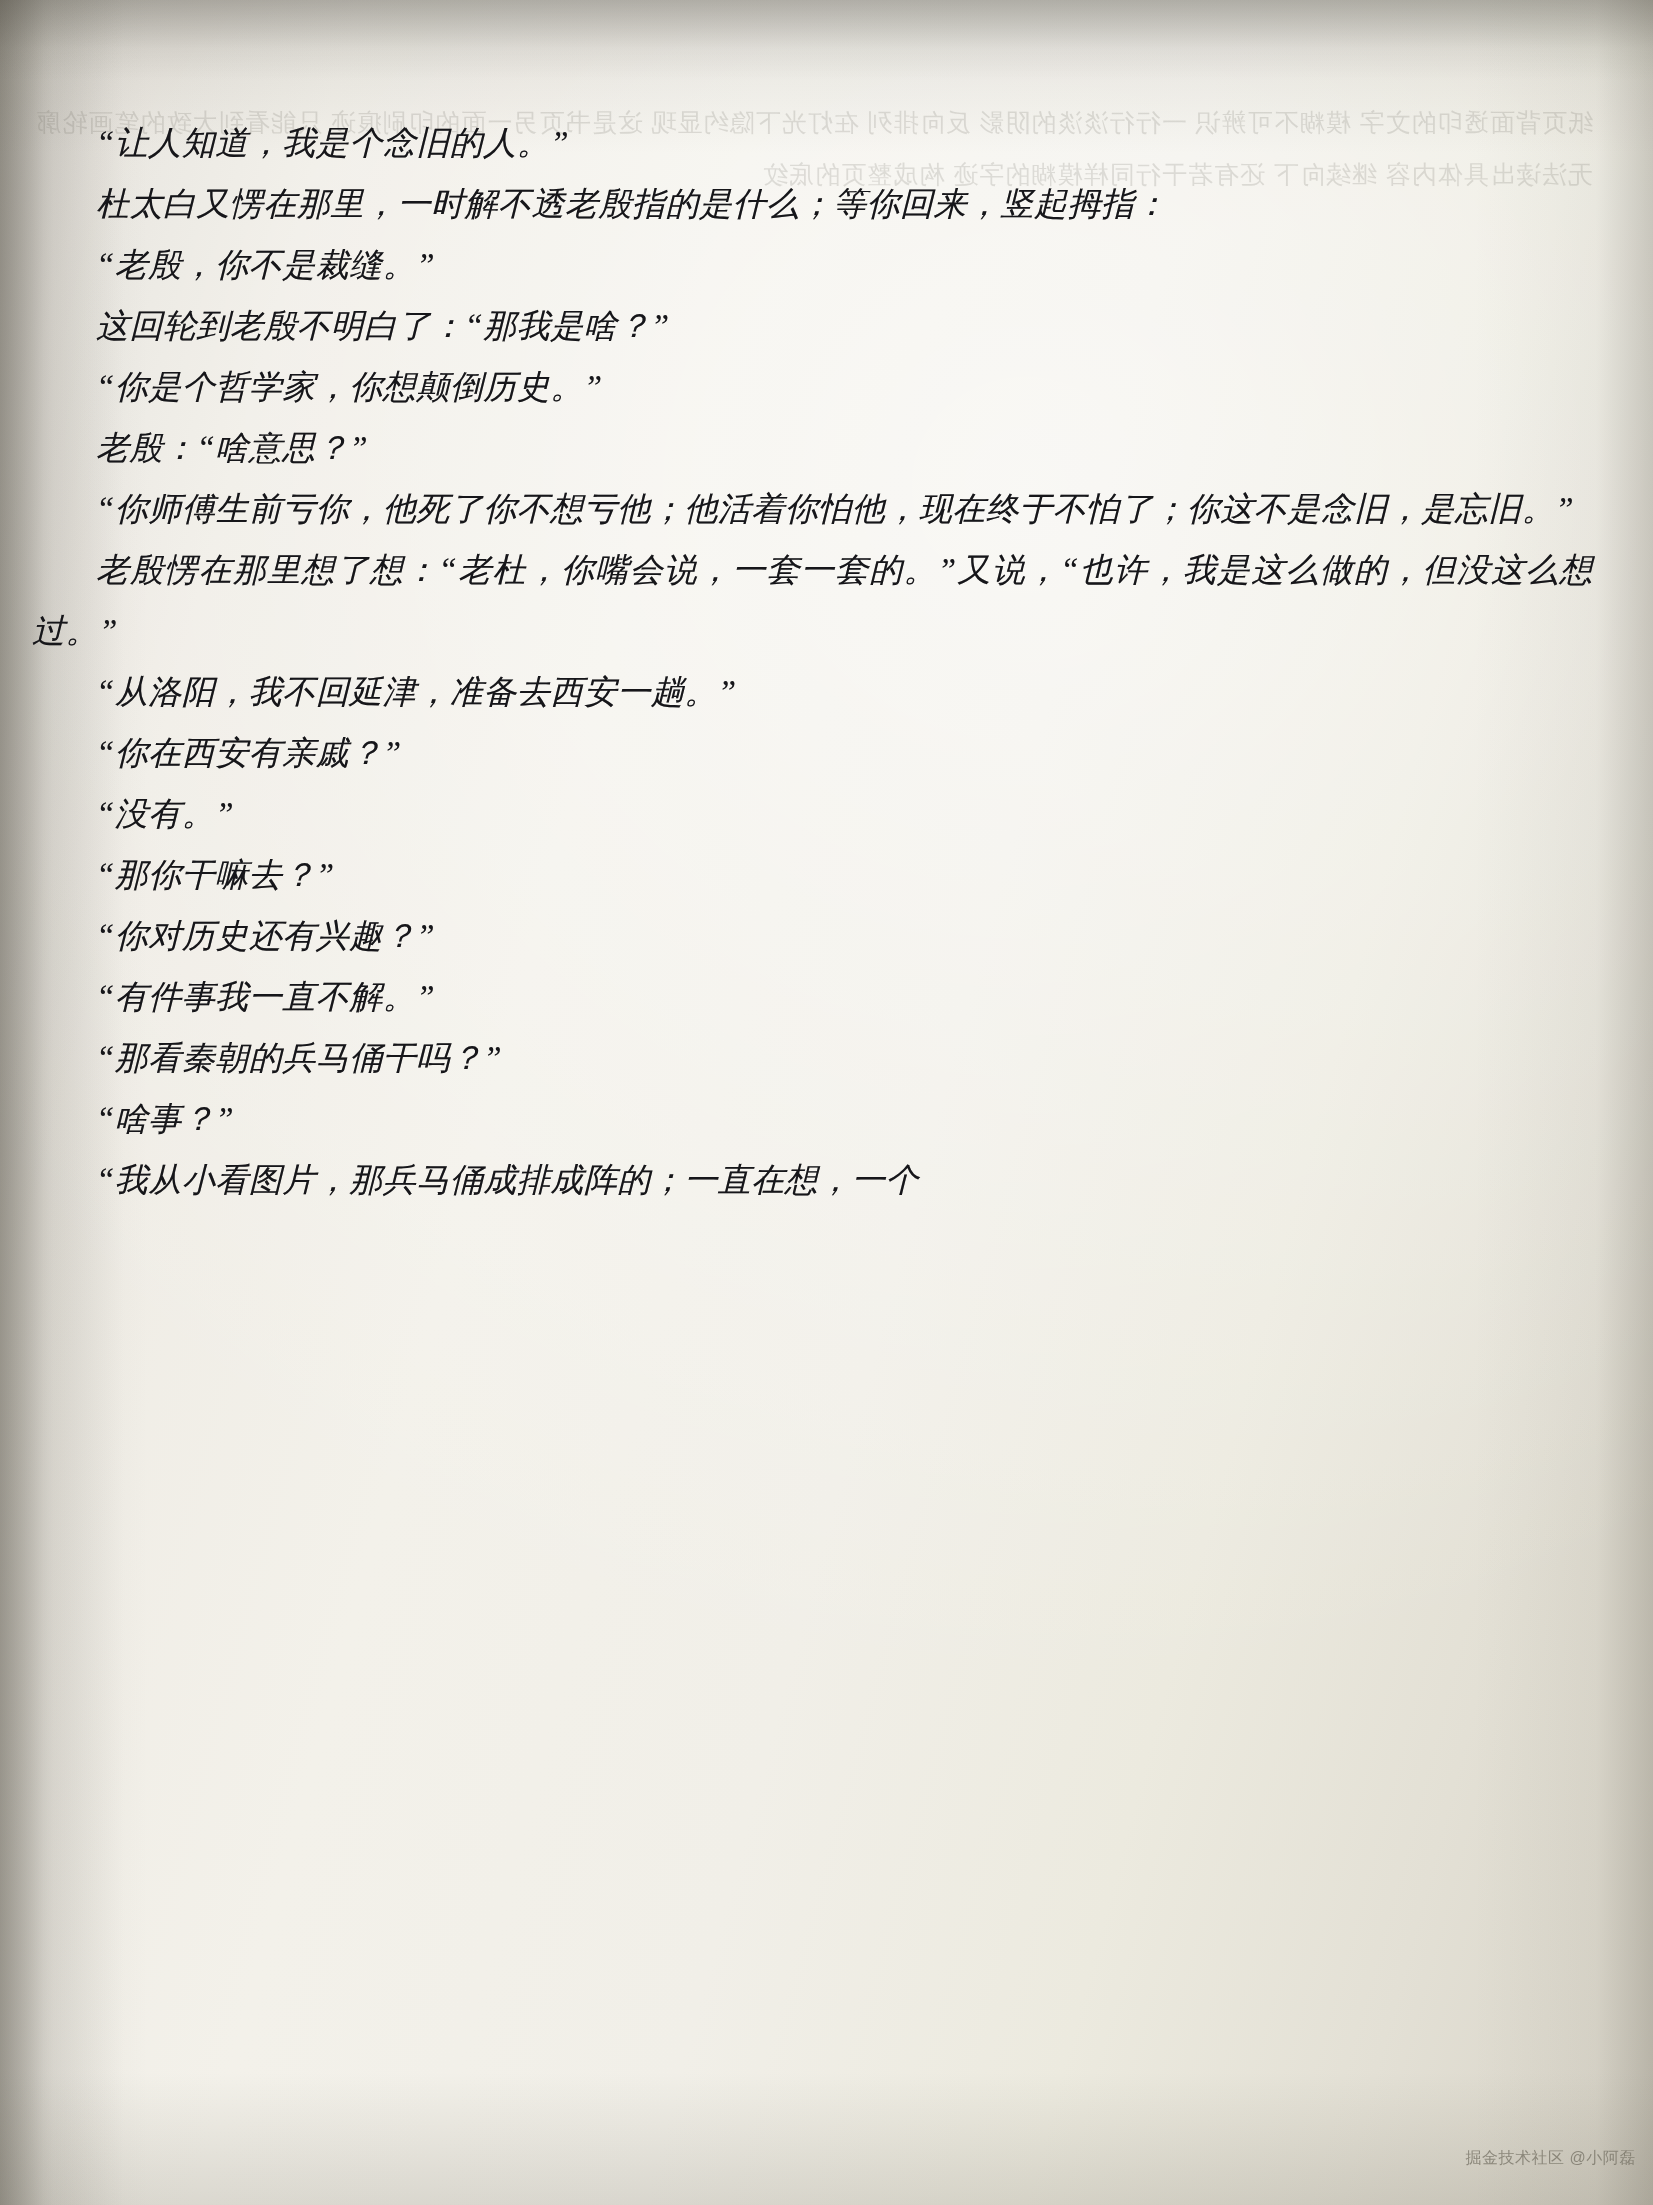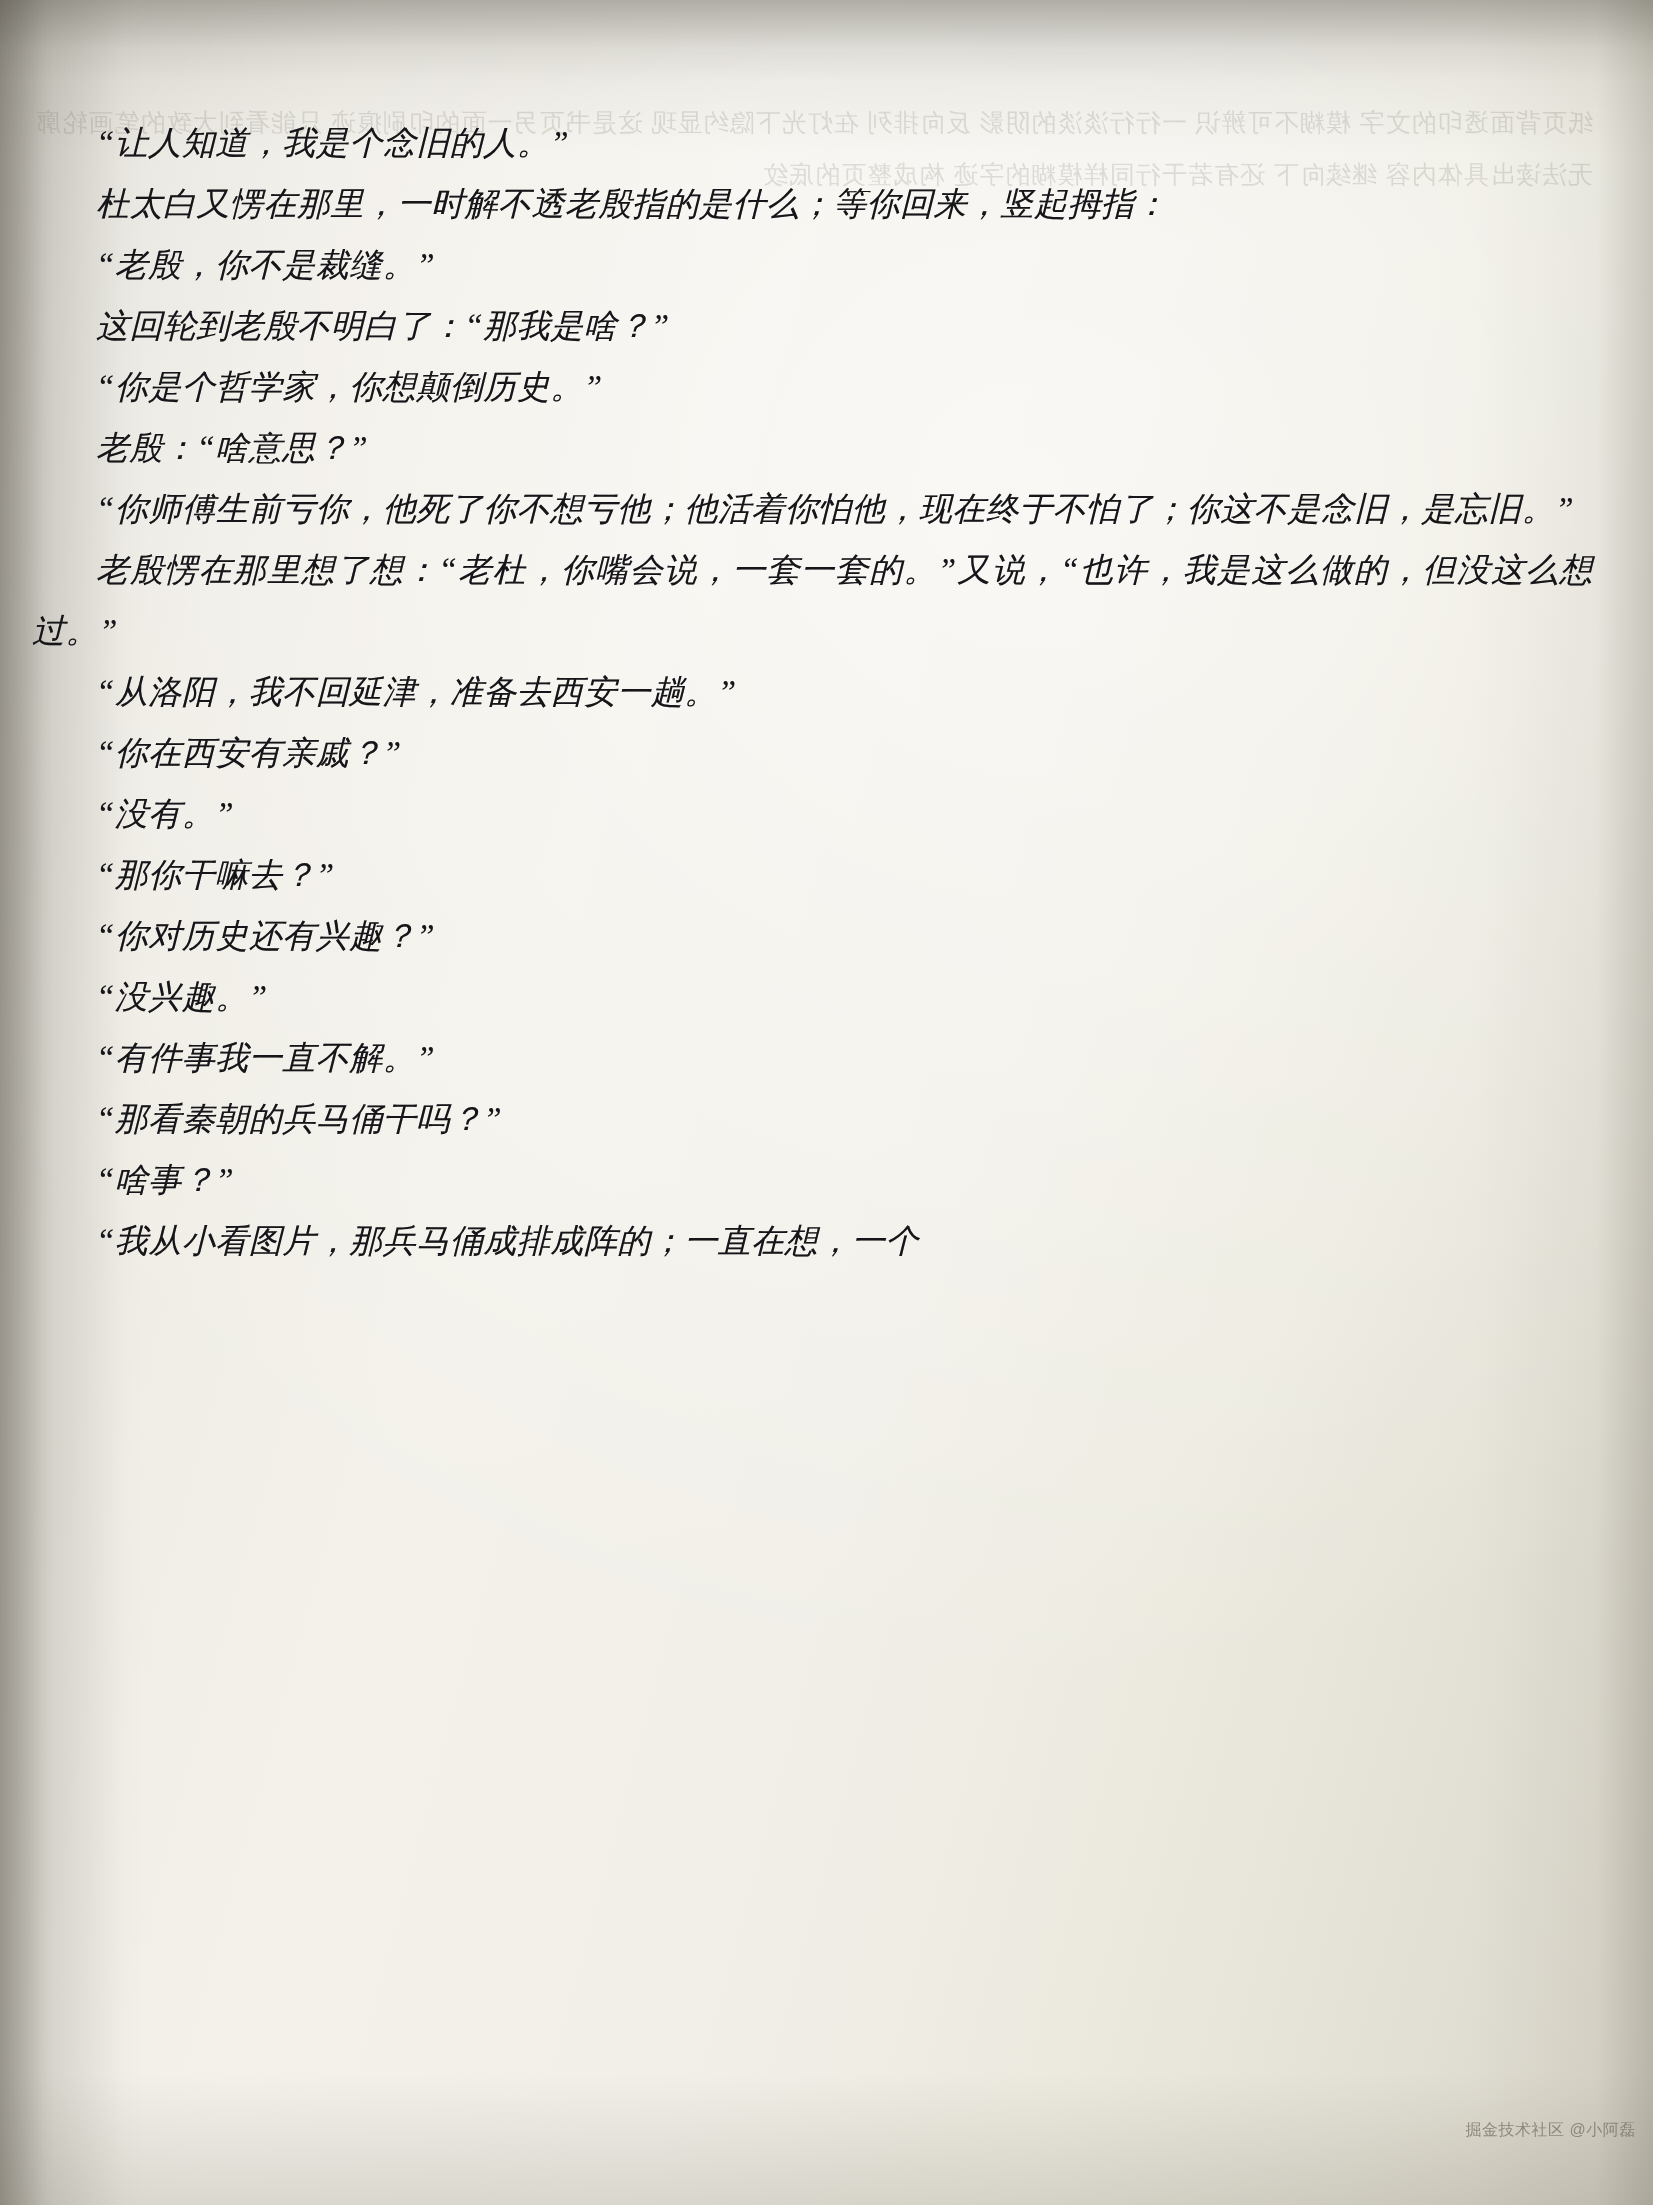--- a/index.html
+++ b/index.html
@@ -89,21 +89,21 @@
     left: 0; top: 0;
     width: 1654px; height: 81px;
     background: linear-gradient(180deg, rgba(60,57,48,0.30) 0%, rgba(60,57,48,0.06) 60%, rgba(60,57,48,0.0) 100%);
     pointer-events: none;
   }
 
   
   .watermark {
     position: absolute;
     right: 18.3px;
-    bottom: 64px;
+    bottom: 36px;
     font-family: "Liberation Sans", sans-serif;
     font-size: 16px;
     color: rgba(120,116,104,0.78);
     letter-spacing: 0.5px;
     white-space: nowrap;
   }
 </style>
 </head>
 <body>
 
@@ -122,21 +122,20 @@
     <p class="para">这回轮到老殷不明白了：“那我是啥？”</p>
     <p class="para">“你是个哲学家，你想颠倒历史。”</p>
     <p class="para">老殷：“啥意思？”</p>
     <p class="para">“你师傅生前亏你，他死了你不想亏他；他活着你怕他，现在终于不怕了；你这不是念旧，是忘旧。”</p>
     <p class="para">老殷愣在那里想了想：“老杜，你嘴会说，一套一套的。”又说，“也许，我是这么做的，但没这么想过。”</p>
     <p class="para">“从洛阳，我不回延津，准备去西安一趟。”</p>
     <p class="para">“你在西安有亲戚？”</p>
     <p class="para">“没有。”</p>
     <p class="para">“那你干嘛去？”</p>
     <p class="para">“你对历史还有兴趣？”</p>
-    <p class="para">“没兴趣。”</p>
     <p class="para">“有件事我一直不解。”</p>
     <p class="para">“那看秦朝的兵马俑干吗？”</p>
     <p class="para">“啥事？”</p>
     <p class="para">“我从小看图片，那兵马俑成排成阵的；一直在想，一个</p>
   </div>
 
   <div class="watermark">掘金技术社区 @小阿磊</div>
 </div>
 
 

